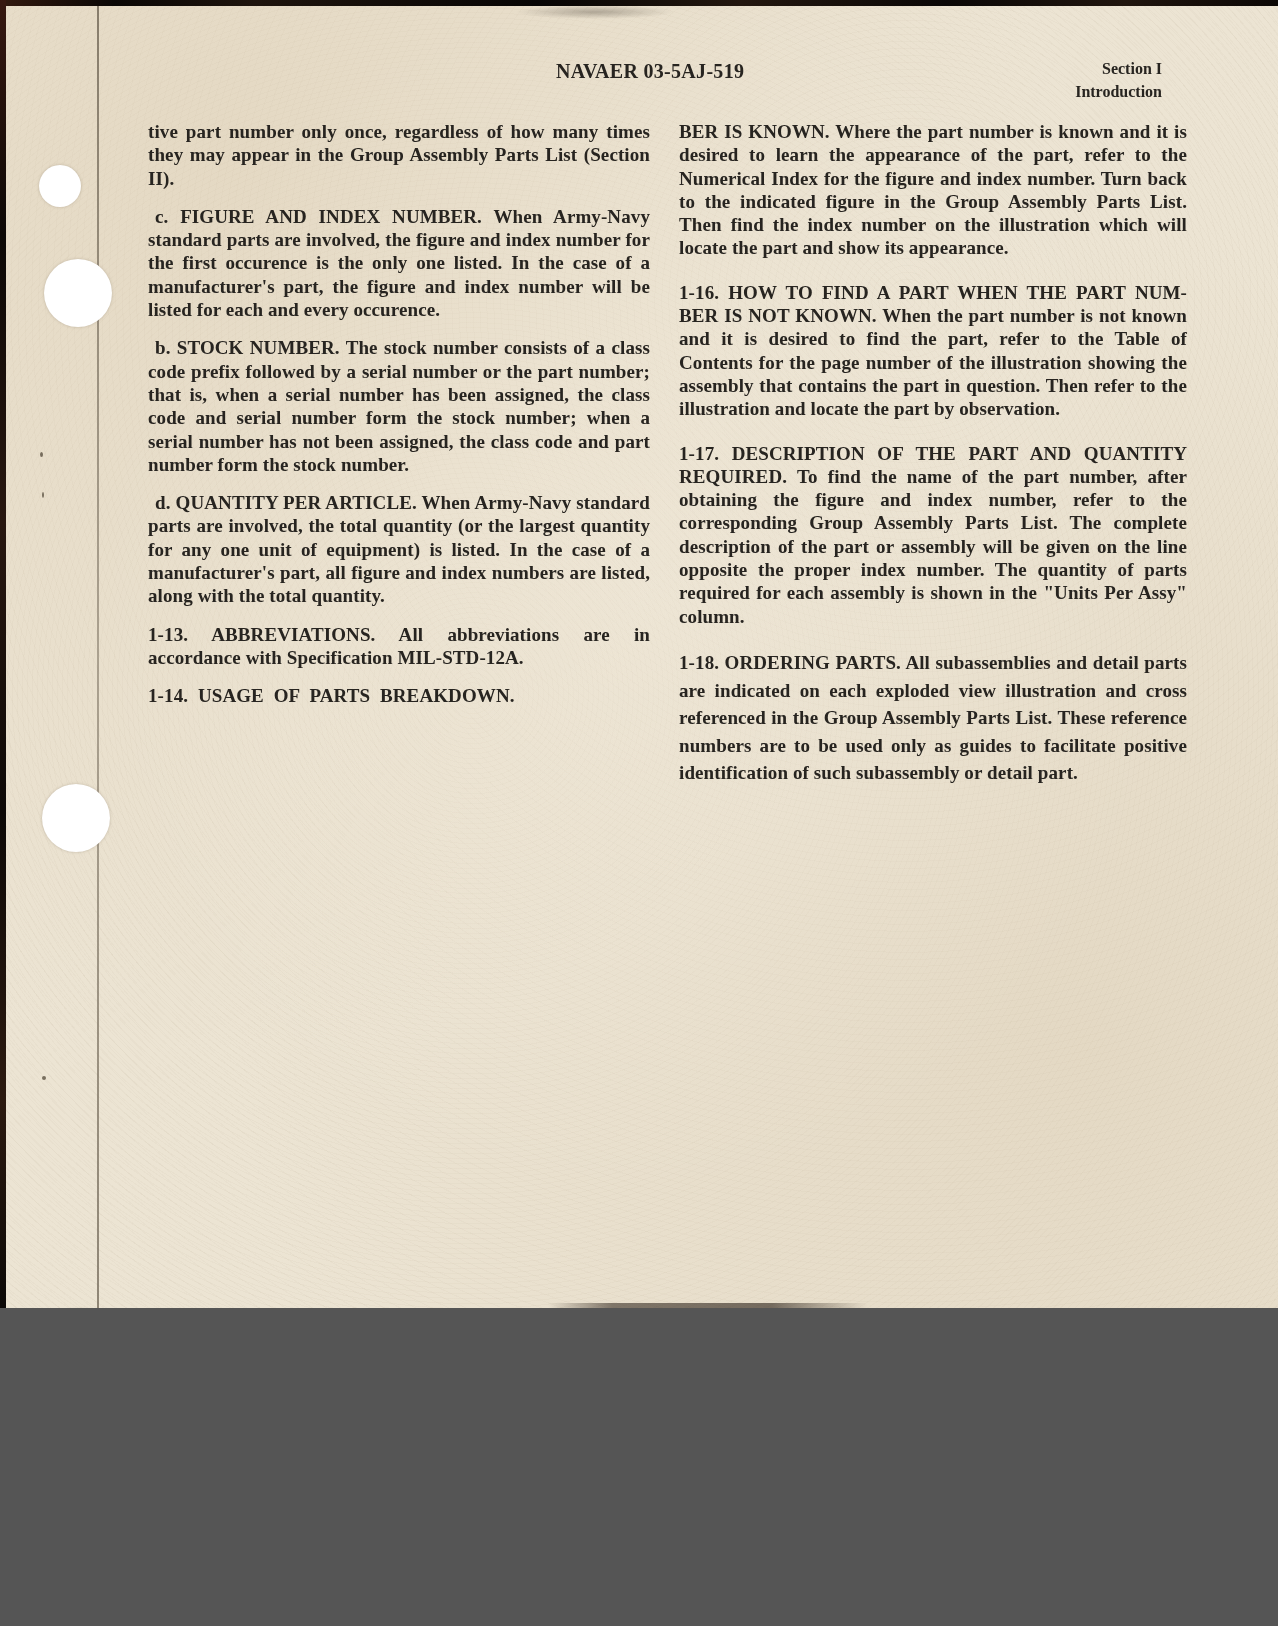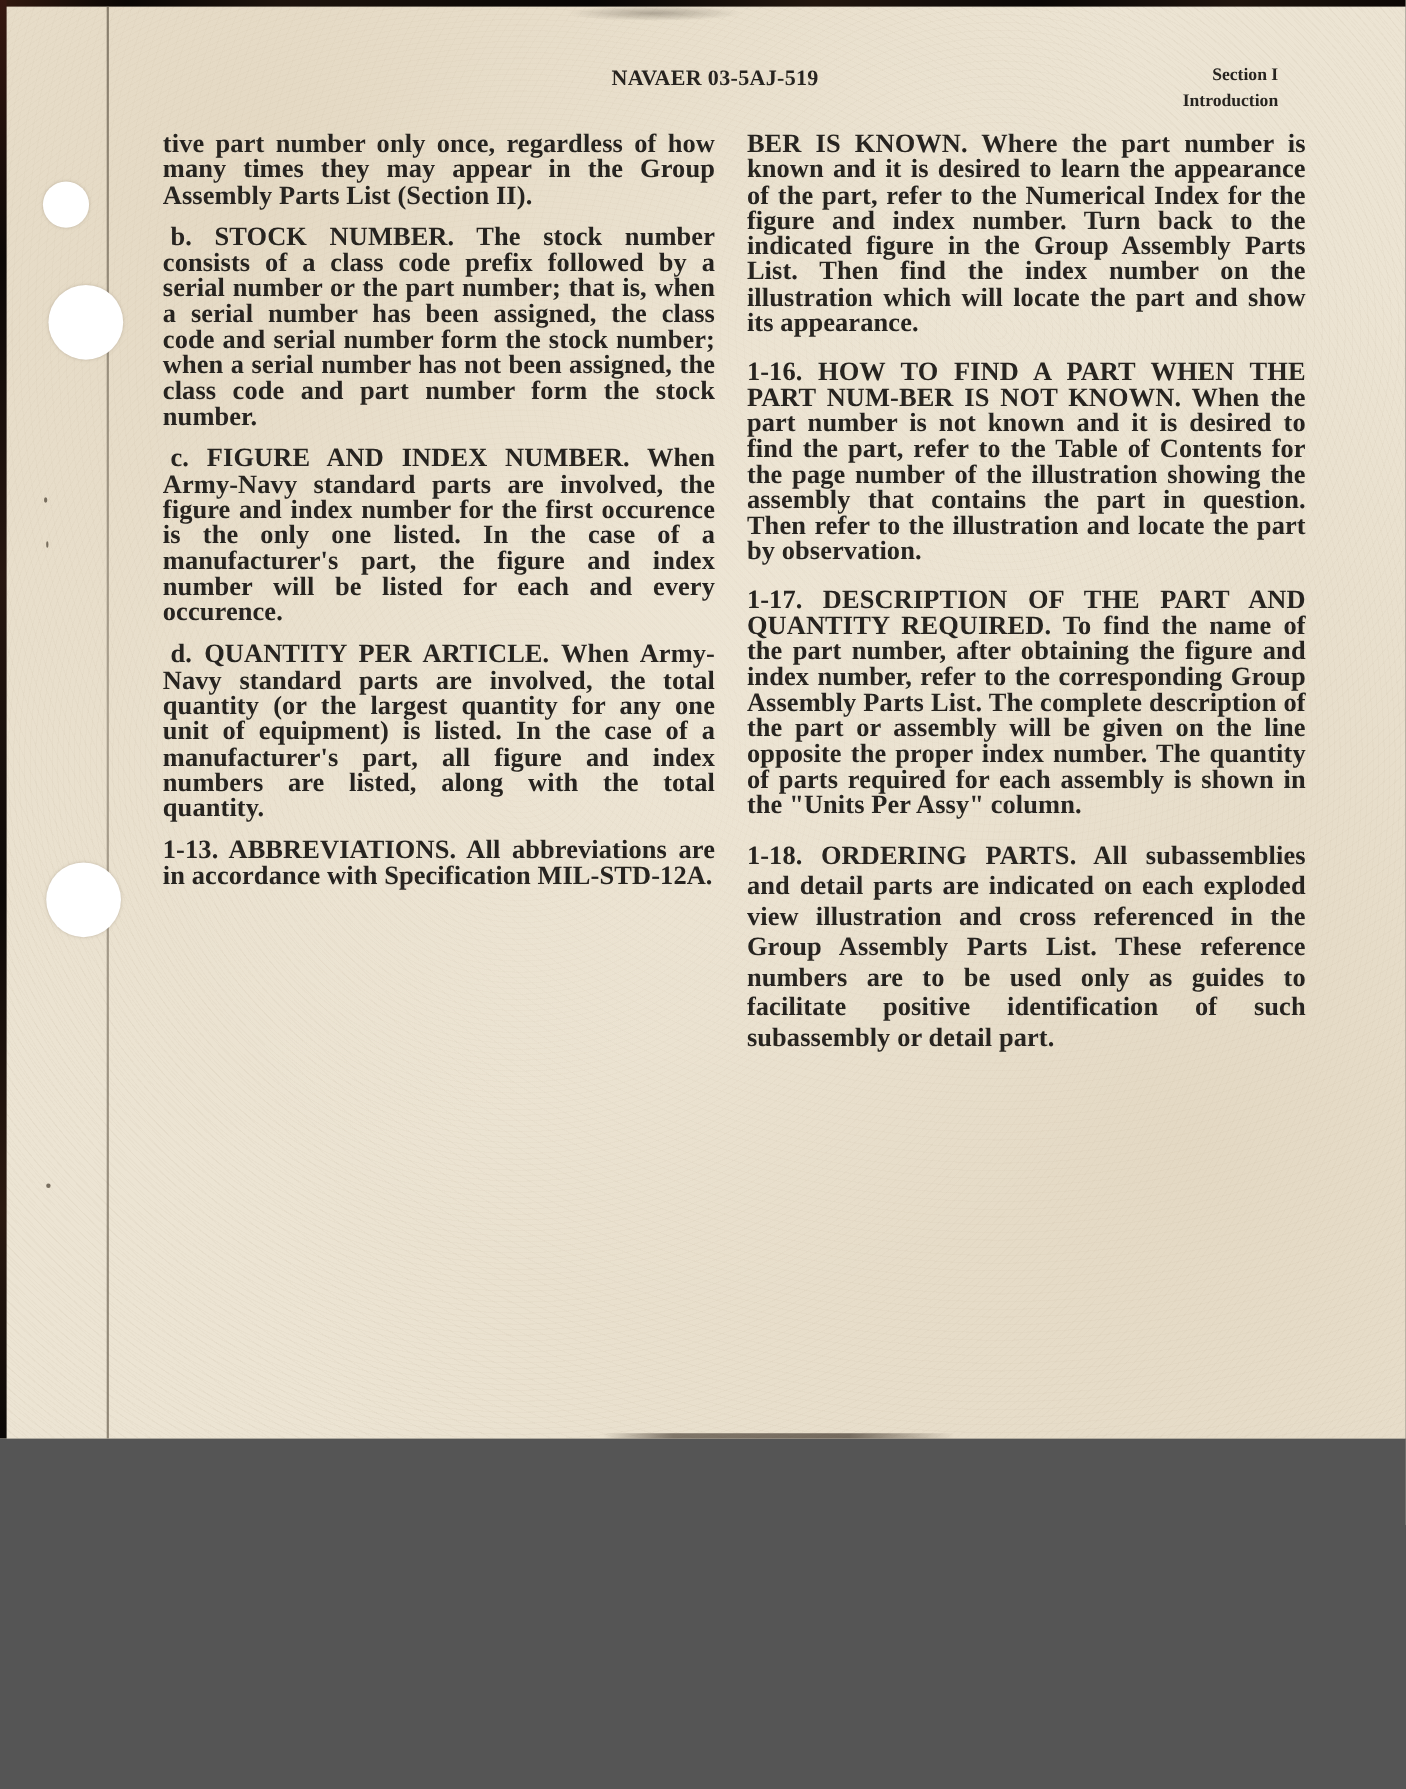--- a/index.html
+++ b/index.html
@@ -57,21 +57,21 @@
   .section-block {
     position: absolute; right: 116px; top: 57px;
     text-align: right; font-size: 16px; font-weight: bold; line-height: 23px;
   }
   
   .col { position: absolute; top: 120px; }
   .col-left  { left: 148px; width: 502px; }
   .col-right { left: 679px; width: 508px; }
   .col p {
     margin: 0 0 15px 0;
-    font-size: 24px;
+    font-size: 19px;
     line-height: 23.3px;
     font-weight: bold;
     text-align: justify;
     letter-spacing: 0.1px;
   }
   .col-right p { margin-bottom: 21px; }
   .item { text-indent: 7px; }
   .spread {
     letter-spacing: 2.8px; word-spacing: 5px;
     text-align: left !important; margin-bottom: 11px !important;
@@ -116,24 +116,25 @@
 
   <div class="doc-number">NAVAER 03-5AJ-519</div>
 
   <div class="section-block">
     <div>Section I</div>
     <div>Introduction</div>
   </div>
 
   <div class="col col-left">
     <p>tive part number only once,  regardless of how many times they may appear in the Group Assembly Parts List (Section II).</p>
+    <p class="item">c.  FIGURE AND INDEX NUMBER.  When Army-Navy standard parts are involved,  the figure and index number for the first occurence is the only one listed.  In the case of a manufacturer's part,  the figure and index number will be listed for each and every occurence.</p>
     <p class="item">b.  STOCK NUMBER.  The stock number consists of a class code prefix followed by a serial number or the part number;  that is,  when a serial number has been assigned,  the class code and serial number form the stock number;  when a serial number has not been assigned,  the class code and part number form the stock number.</p>
-    <p class="item">c.  FIGURE AND INDEX NUMBER.  When Army-Navy standard parts are involved,  the figure and index number for the first occurence is the only one listed.  In the case of a manufacturer's part,  the figure and index number will be listed for each and every occurence.</p>
     <p class="item">d.  QUANTITY PER ARTICLE.  When Army-Navy standard parts are involved,  the total quantity (or the largest quantity for any one unit of equipment) is listed.  In the case of a manufacturer's part,  all figure and index numbers are listed,  along with the total quantity.</p>
     <p>1-13.  ABBREVIATIONS.  All abbreviations are in accordance with Specification MIL-STD-12A.</p>
+    <p class="spread">1-14.  USAGE OF PARTS BREAKDOWN.</p>
   </div>
 
   <div class="col col-right">
     <p>BER IS KNOWN.  Where the part number is known and it is desired to learn the appearance of the part, refer to the Numerical Index for the figure and index number.  Turn back to the indicated figure in the Group Assembly Parts List.  Then find the index number on the illustration which will locate the part and show its appearance.</p>
     <p>1-16.  HOW TO FIND A PART WHEN THE PART NUM-BER IS NOT KNOWN.  When the part number is not known and it is desired to find the part,  refer to the Table of Contents for the page number of the illustration showing the assembly that contains the part in question.  Then refer to the illustration and locate the part by observation.</p>
     <p>1-17.  DESCRIPTION OF THE PART AND QUANTITY REQUIRED.  To find the name of the part number,  after obtaining the figure and index number,  refer to the corresponding Group Assembly Parts List.  The complete description of the part or assembly will be given on the line opposite the proper index number.  The quantity of parts required for each assembly is shown in the "Units Per Assy" column.</p>
     <p class="para-1-18">1-18.  ORDERING PARTS.  All subassemblies and detail parts are indicated on each exploded view illustration and cross referenced in the Group Assembly Parts List.  These reference numbers are to be used only as guides to facilitate positive identification of such subassembly or detail part.</p>
   </div>
 
   <div class="ink-dot"></div>

